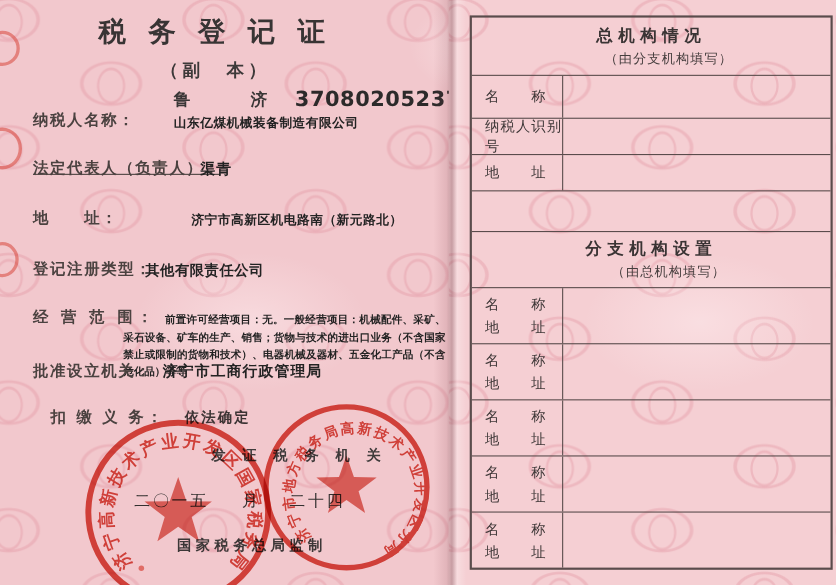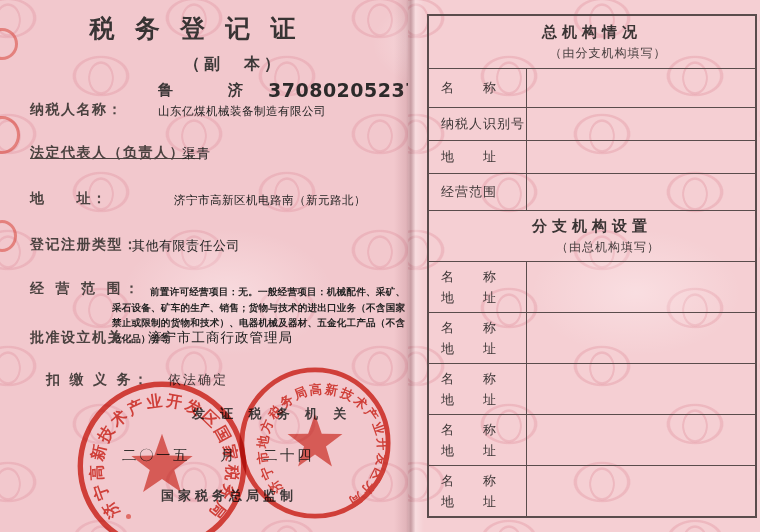--- a/index.html
+++ b/index.html
@@ -22,29 +22,29 @@
     background-position:0 0,0 0,8px 18px,8px 20px,101px 76px,101px 78px;
   }
   .page-left{left:0;width:408px;}
   .page-right{left:408px;width:352px;background:var(--paper_right);}
   .fold{position:absolute;top:0;left:394px;width:30px;height:532px;z-index:5;pointer-events:none;
     background:linear-gradient(90deg, rgba(0,0,0,0), rgba(125,62,72,.14) 40%, rgba(92,40,50,.30) 56%, rgba(255,255,255,.28) 72%, rgba(0,0,0,0));}
   
   .doc-title{position:absolute;top:12px;left:0;width:392px;margin:0;text-align:center;
     font-size:25px;font-weight:bold;letter-spacing:7px;color:#383434;}
   .doc-subtitle{position:absolute;top:54px;left:0;width:392px;text-align:center;
-    font-size:16px;font-weight:bold;letter-spacing:4px;color:#3d3939;padding-left:38px;}
+    font-size:16px;font-weight:bold;letter-spacing:4px;color:#3d3939;}
   .serial{position:absolute;top:79px;left:0;width:408px;height:26px;}
   .s-reg{position:absolute;left:158px;top:2px;font-size:15px;font-weight:bold;color:#3a3636;}
   .s-city{position:absolute;left:228px;top:2px;font-size:15px;font-weight:bold;color:#3a3636;}
   .s-num{position:absolute;left:268px;top:0;font-family:"DejaVu Sans",sans-serif;
     font-size:19px;font-weight:bold;letter-spacing:.5px;color:#2c2a2a;}
   .frow{position:absolute;left:0;width:408px;}
   .flabel{position:absolute;font-size:14px;color:var(--ink);letter-spacing:1.5px;font-weight:600;}
-  .fvalue{position:absolute;font-family:"Liberation Sans",sans-serif;font-weight:normal;color:var(--value_ink);}
+  .fvalue{position:absolute;font-family:"Liberation Sans",sans-serif;font-weight:bold;color:var(--value_ink);}
   .f-name .flabel{left:30px;} .f-name .fvalue{left:158px;top:3px;font-size:11.5px;letter-spacing:.5px;}
   .f-rep .flabel{left:30px;text-decoration:underline;} .f-rep .fvalue{left:182px;top:1px;font-size:13.5px;letter-spacing:1px;}
   .f-addr .flabel{left:30px;} .f-addr .fvalue{left:158px;top:3px;font-size:11.5px;letter-spacing:.5px;margin-left:16px;}
   .f-type .flabel{left:30px;} .f-type .fvalue{left:132px;top:1px;font-size:13px;letter-spacing:.5px;}
   .f-scope .flabel{left:30px;letter-spacing:4px;}
   .scope-value{position:absolute;left:112px;top:4px;width:293px;font-family:"Liberation Sans",sans-serif;
     font-weight:bold;font-size:9.6px;line-height:15.5px;color:var(--value_ink);text-indent:38px;text-align:justify;}
   .f-appr .flabel{left:30px;} .f-appr .fvalue{left:148px;top:0;font-size:13.5px;letter-spacing:1px;}
   .f-hold .flabel{left:46px;letter-spacing:3px;} .f-hold .fvalue{left:152px;top:0;font-size:13px;
     font-family:"Liberation Serif",serif;color:#3c3434;letter-spacing:2px;margin-left:16px;}
@@ -73,21 +73,21 @@
   .red-dot{position:absolute;left:126px;top:514px;width:5px;height:5px;border-radius:50%;
     background:rgba(214,58,46,.65);z-index:2;}
   
   .hq-table{position:absolute;left:19px;top:14px;width:330px;border:2px solid var(--table_line);
     box-sizing:border-box;color:#3e3737;}
   .t-header{display:flex;flex-direction:column;justify-content:center;align-items:center;height:52px;}
   .t-sec{height:50px;border-top:1.5px solid var(--table_line);}
   .t-title{font-size:15px;font-weight:bold;letter-spacing:5px;color:#3a3434;}
   .t-sub{font-size:12px;letter-spacing:1px;margin-top:3px;color:#463e3e;margin-left:32px;}
   .t-row{display:flex;border-top:1.5px solid var(--table_line);}
-  .t-label{width:98px;box-sizing:border-box;border-right:1.5px solid var(--table_line);
+  .t-label{width:83px;box-sizing:border-box;border-right:1.5px solid var(--table_line);
     display:flex;flex-direction:column;justify-content:center;padding-left:12px;
     font-size:13px;letter-spacing:1px;}
   .t-cell{flex:1;display:flex;flex-direction:column;justify-content:center;padding-left:10px;
     font-size:12px;font-family:"Liberation Sans",sans-serif;}
   .r-38{height:38px;} .r-32{height:32px;} .r-36{height:36px;} .r-50{height:50px;}
   .t-label-2 span{display:block;line-height:21px;}
 </style>
 </head>
 <body>
 
@@ -179,21 +179,20 @@
       </div>
       <div class="t-row r-32">
         <div class="t-label">纳税人识别号</div>
         <div class="t-cell"></div>
       </div>
       <div class="t-row r-32">
         <div class="t-label">地　　址</div>
         <div class="t-cell"></div>
       </div>
       <div class="t-row r-36">
-        <div class="t-label">经营范围</div>
         <div class="t-cell"></div>
       </div>
 
       <div class="t-header t-sec">
         <div class="t-title">分支机构设置</div>
         <div class="t-sub">（由总机构填写）</div>
       </div>
 
       <div class="t-row r-50">
         <div class="t-label t-label-2">

